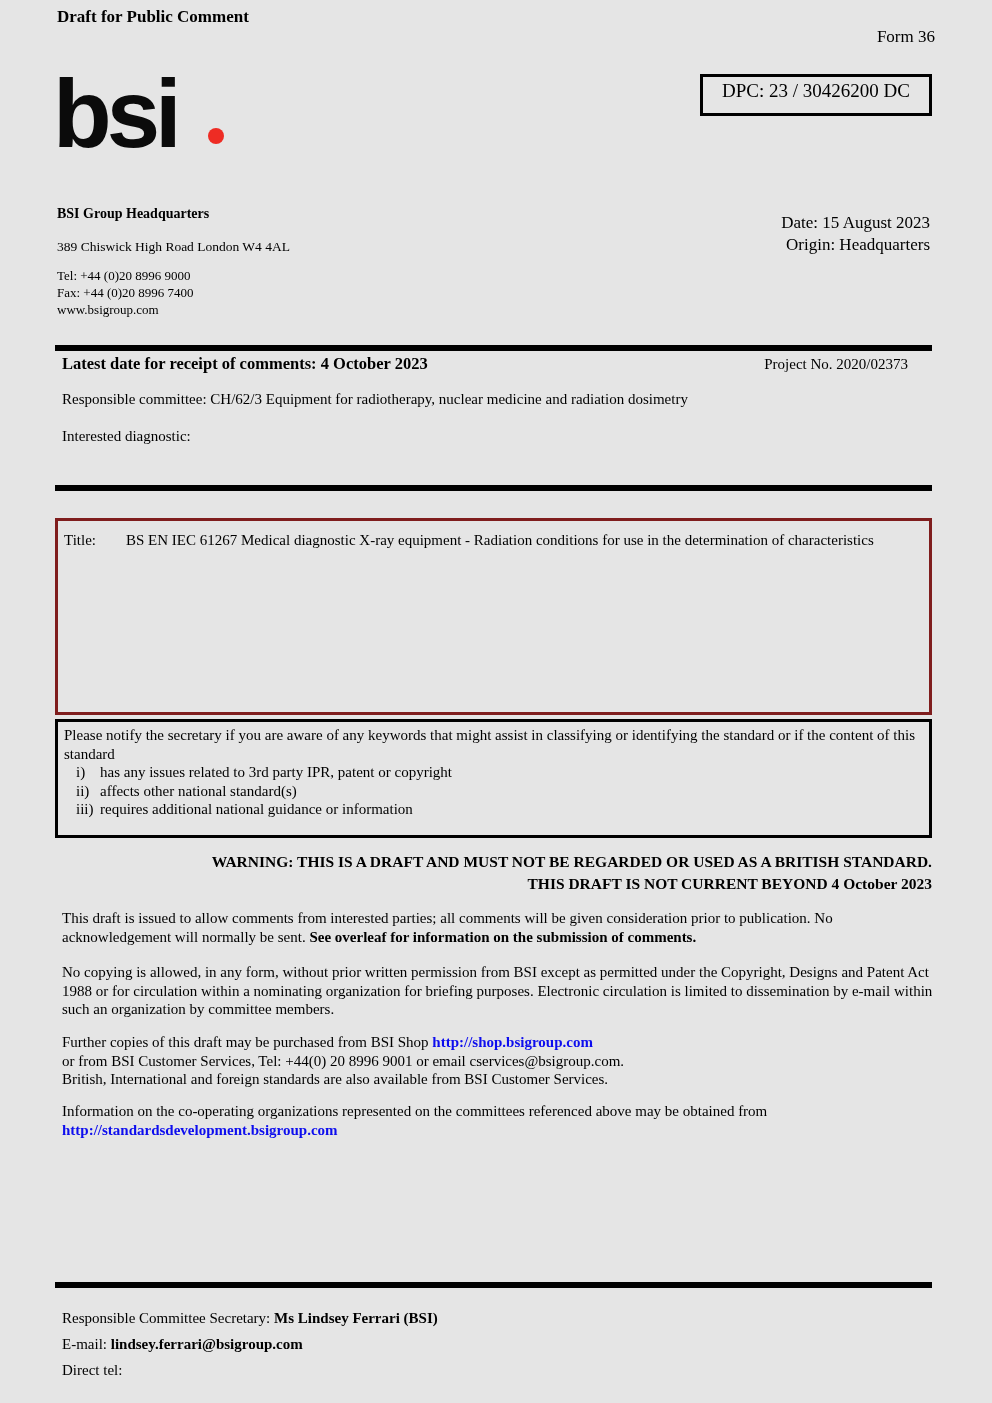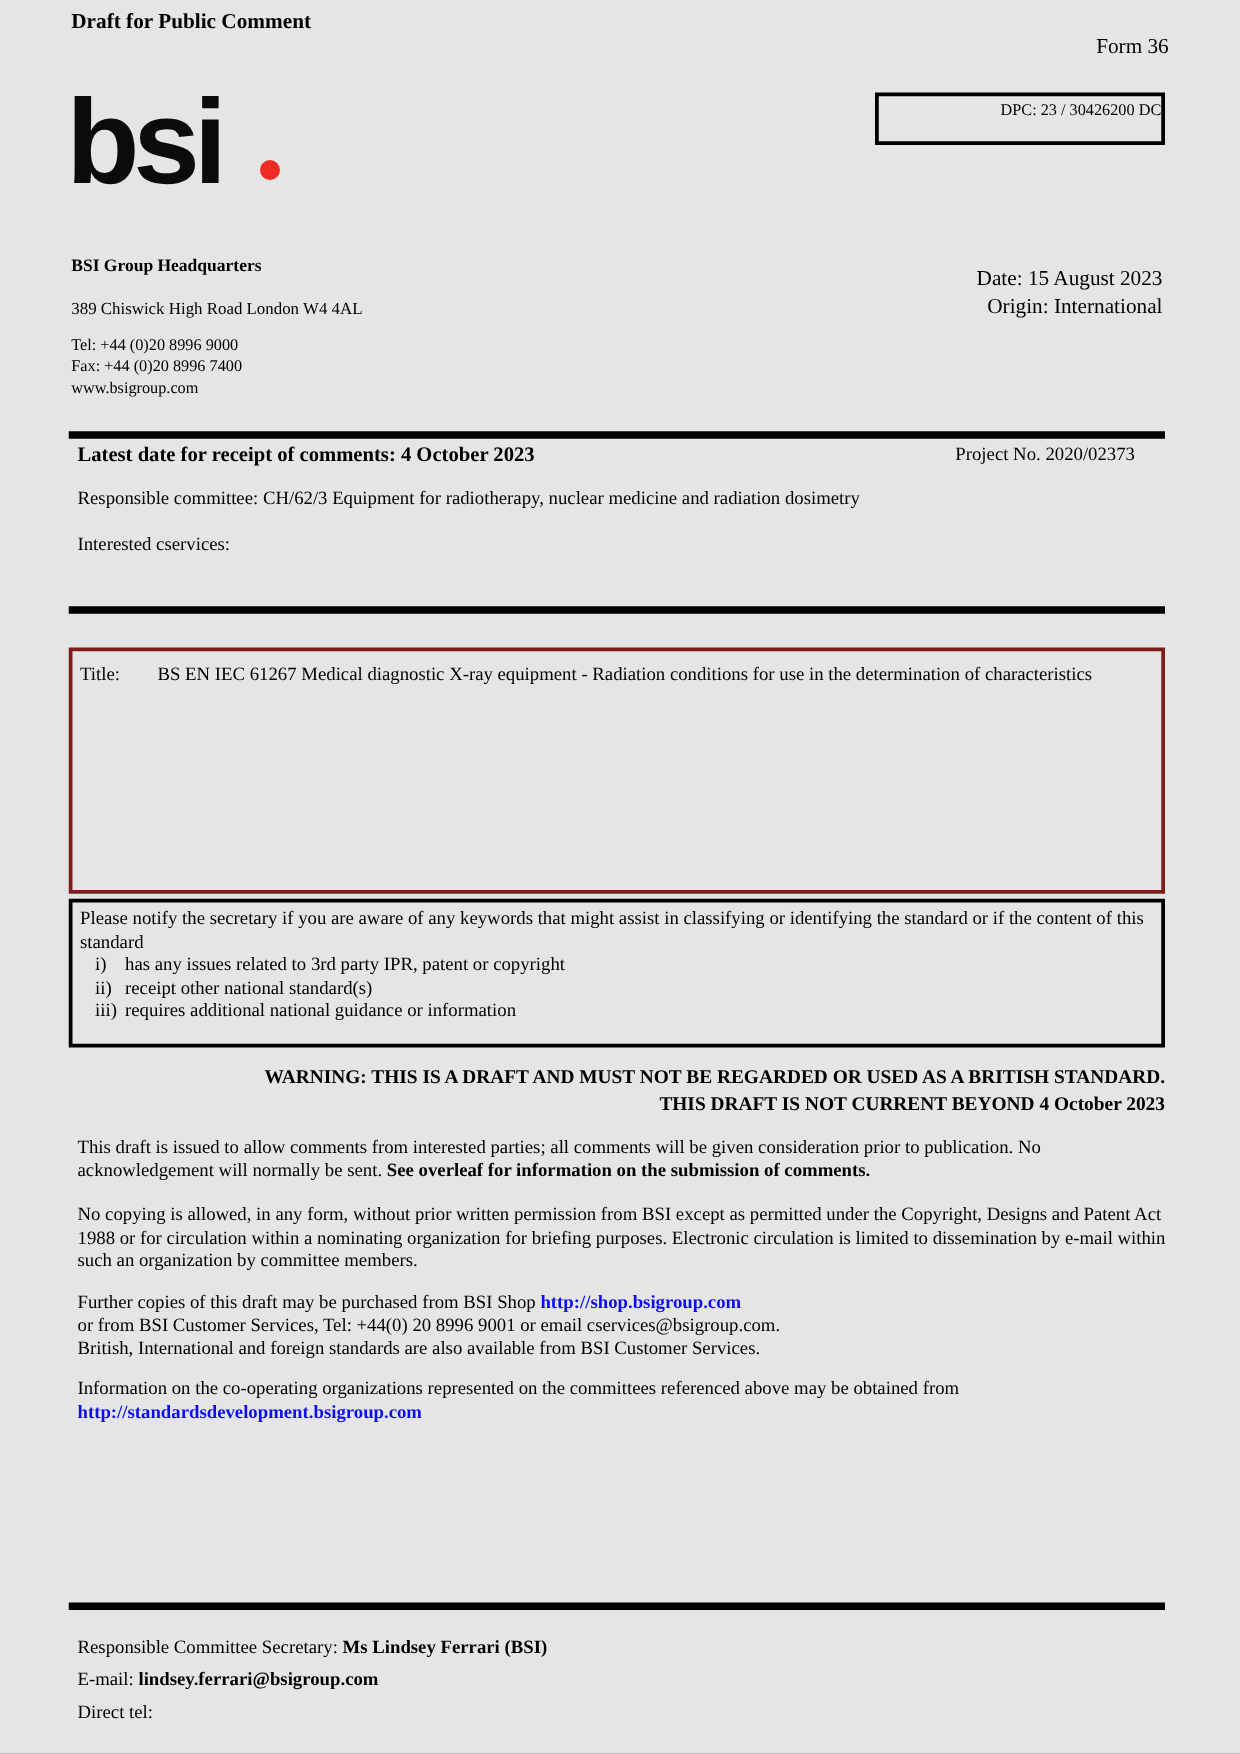--- a/index.html
+++ b/index.html
@@ -13,22 +13,22 @@
     color:#000;
     overflow:hidden;
   }
   .abs { position:absolute; }
 
   .draft-label { left:57px; top:7px; font-size:17px; font-weight:bold; }
   .form-label  { right:57px; top:27px; font-size:17px; }
 
   .dpc-box {
     left:700px; top:74px; width:232px; height:42px;
-    border:3px solid #000; text-align:right;
-    font-size:13px; padding-top:3px;
+    border:3px solid #000; text-align:center;
+    font-size:19px; padding-top:3px;
   }
 
   .logo { left:53px; top:66px; display:flex; align-items:flex-end;gap:25px; }
   .logo-text {
     font-family:"Liberation Sans", sans-serif;
     font-weight:bold; font-size:96px; line-height:1;
     letter-spacing:-5px; color:#0b0b0b;
   }
   .logo-dot {
     width:16px; height:16px; border-radius:50%;
@@ -110,48 +110,48 @@
   <div class="abs contact">
     <div class="contact-name">BSI Group Headquarters</div>
     <div class="contact-address">389 Chiswick High Road London W4 4AL</div>
     <div class="contact-tel">Tel: +44 (0)20 8996 9000</div>
     <div class="contact-fax">Fax: +44 (0)20 8996 7400</div>
     <div class="contact-web">www.bsigroup.com</div>
   </div>
 
   <div class="abs meta">
     <div>Date: 15 August 2023</div>
-    <div>Origin: International</div>
+    <div>Origin: Headquarters</div>
   </div>
 
   <div class="abs rule rule-1"></div>
 
   <div class="abs comments-row">
     <span class="latest-date">Latest date for receipt of comments: 4 October 2023</span>
     <span class="project-no">Project No. 2020/02373</span>
   </div>
 
   <div class="abs responsible">Responsible committee: CH/62/3 Equipment for radiotherapy, nuclear medicine and radiation dosimetry</div>
 
-  <div class="abs interested">Interested cservices:</div>
+  <div class="abs interested">Interested diagnostic:</div>
 
   <div class="abs rule rule-2"></div>
 
   <div class="abs title-box">
     <div class="title-label">Title:</div>
     <div class="title-text">BS EN IEC 61267 Medical diagnostic X-ray equipment - Radiation conditions for use in the determination of characteristics</div>
   </div>
 
   <div class="abs notify-box">
     <div>Please notify the secretary if you are aware of any keywords that might assist in classifying or identifying the standard or if the content of this standard</div>
     <div class="notify-item">
       <span class="notify-marker">i)</span><span>has any issues related to 3rd party IPR, patent or copyright</span>
     </div>
     <div class="notify-item">
-      <span class="notify-marker">ii)</span><span>receipt other national standard(s)</span>
+      <span class="notify-marker">ii)</span><span>affects other national standard(s)</span>
     </div>
     <div class="notify-item">
       <span class="notify-marker">iii)</span><span>requires additional national guidance or information</span>
     </div>
   </div>
 
   <div class="abs warning">
     <div>WARNING: THIS IS A DRAFT AND MUST NOT BE REGARDED OR USED AS A BRITISH STANDARD.</div>
     <div>THIS DRAFT IS NOT CURRENT BEYOND 4 October 2023</div>
   </div>

